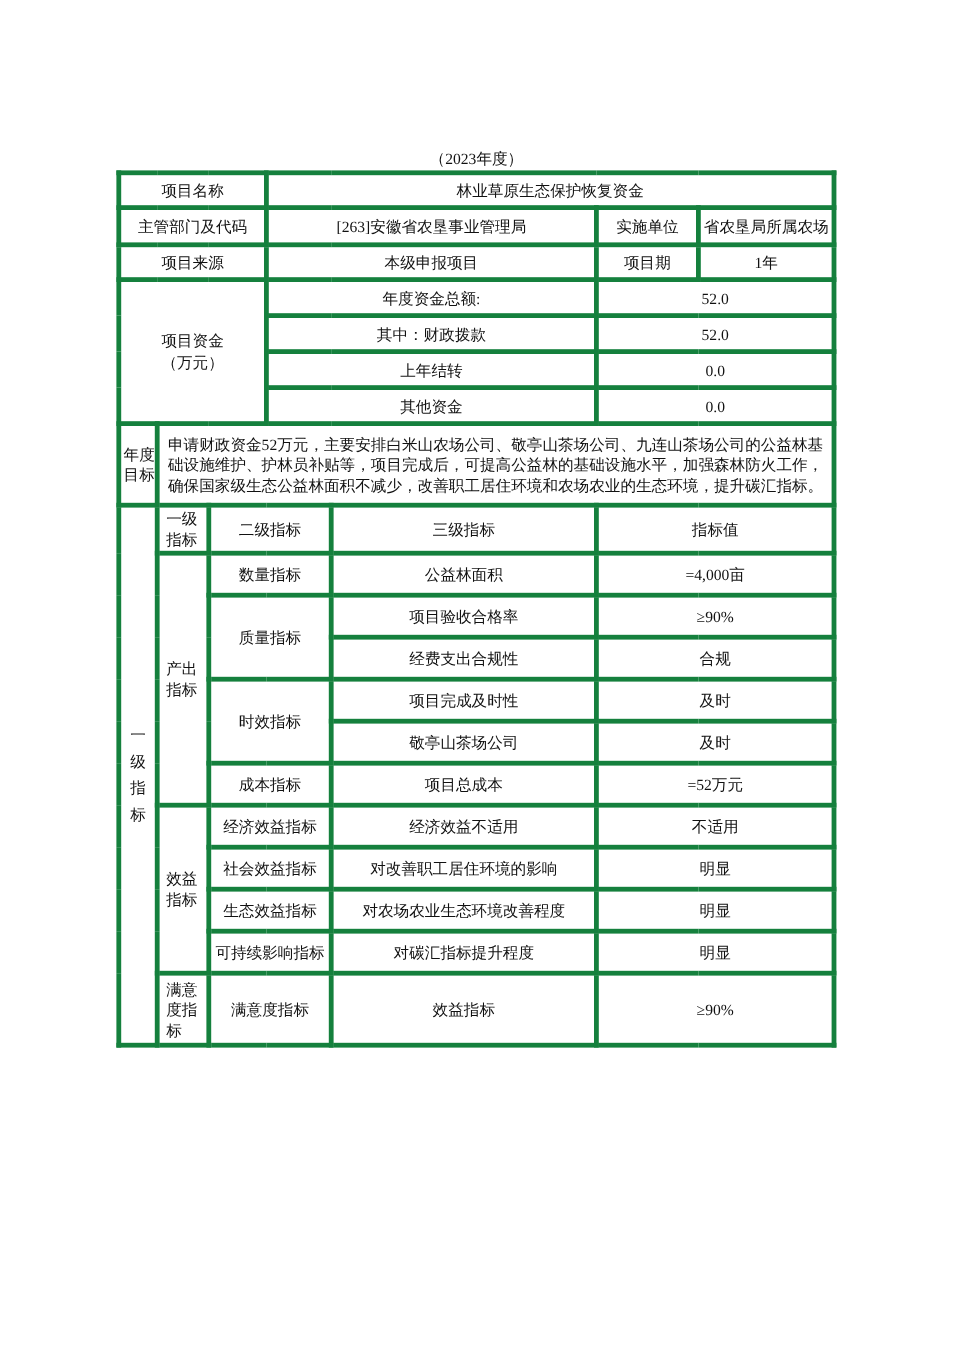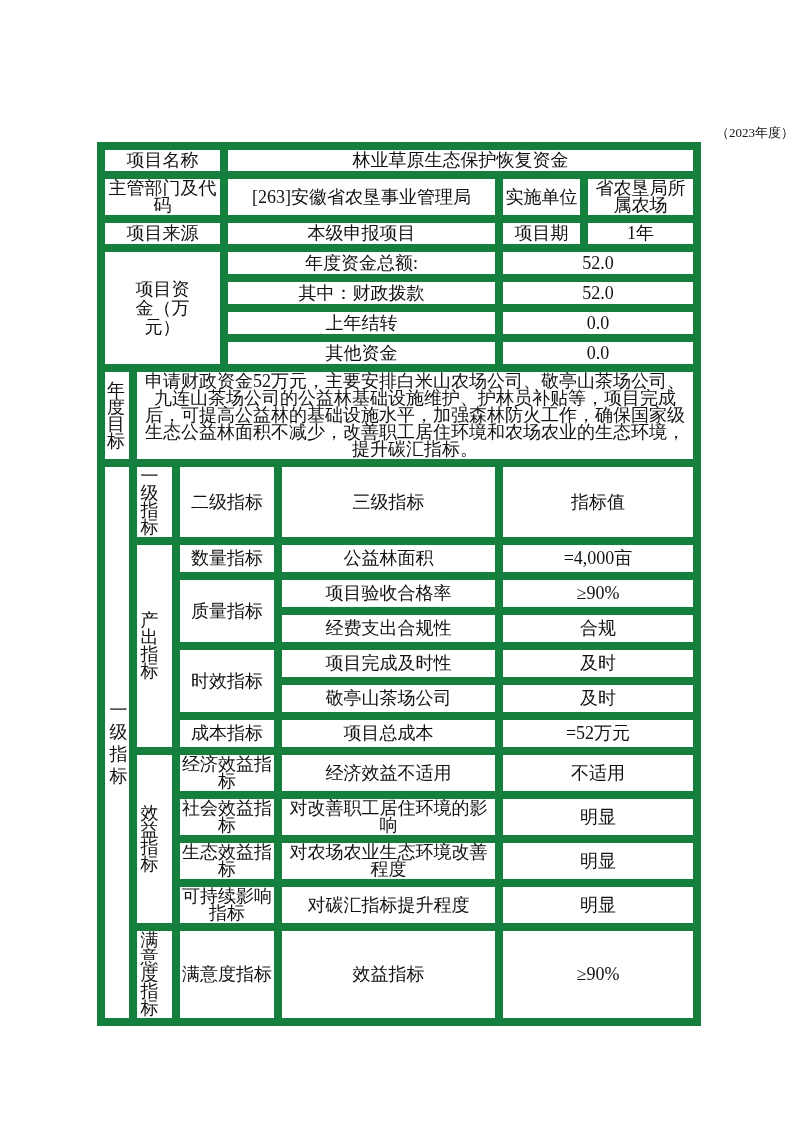--- a/index.html
+++ b/index.html
@@ -6,29 +6,29 @@
   body{
     width:794px;height:1122px;background:#ffffff;position:relative;
     font-family:"Liberation Serif","DejaVu Serif",serif;color:#111;
   }
   .page{position:absolute;inset:0;background:#fff;}
   .doc-title{
     position:absolute;top:85px;left:0;width:794px;text-align:center;
     font-size:22px;font-weight:bold;letter-spacing:1px;
   }
   .doc-subtitle{
-    position:absolute;top:124px;left:0;width:794px;text-align:right;
+    position:absolute;top:124px;left:0;width:794px;text-align:center;
     font-size:13px;
   }
   table.main{
     position:absolute;left:97px;top:142px;width:596px;
     border-collapse:collapse;table-layout:fixed;
   }
   table.main td{
-    border:8px solid #15803d;font-size:18px;text-align:center;vertical-align:middle;
+    border:4px solid #15803d;font-size:13px;text-align:center;vertical-align:middle;
     padding:1px 2px;overflow:hidden;line-height:17px;
   }
   .h29{height:29px}.h31{height:31px}.h30{height:30px}.h68{height:68px}
   .h33{height:33px}.h35{height:35px}.h60{height:60px}
   td.fl{text-align:left;padding-left:8px;}
   td.ind{padding-left:34px;}
   td.num{text-align:right;padding-right:2px;font-size:12.5px;border-radius:15px;}
   td.tl{text-align:left;padding-left:5px;}
   td.goal{
     text-align:justify;padding:3px 6px;font-size:12.5px;line-height:21px;

